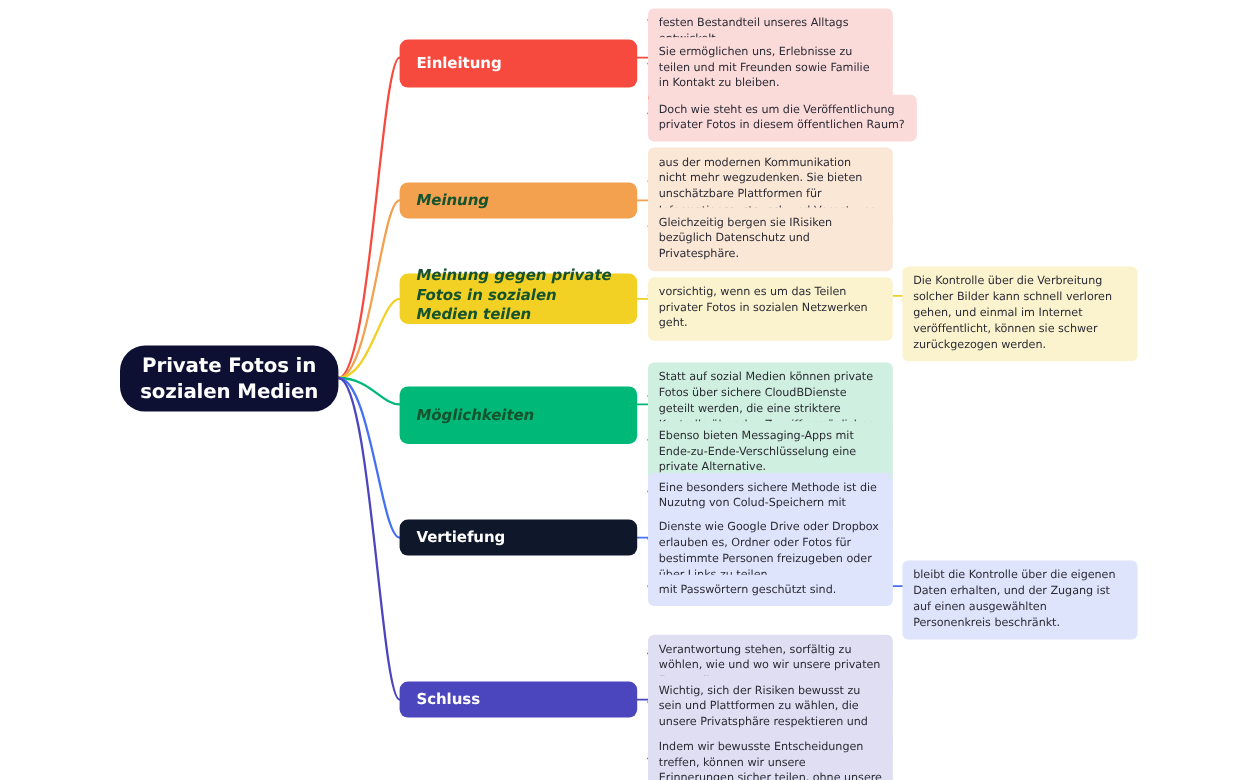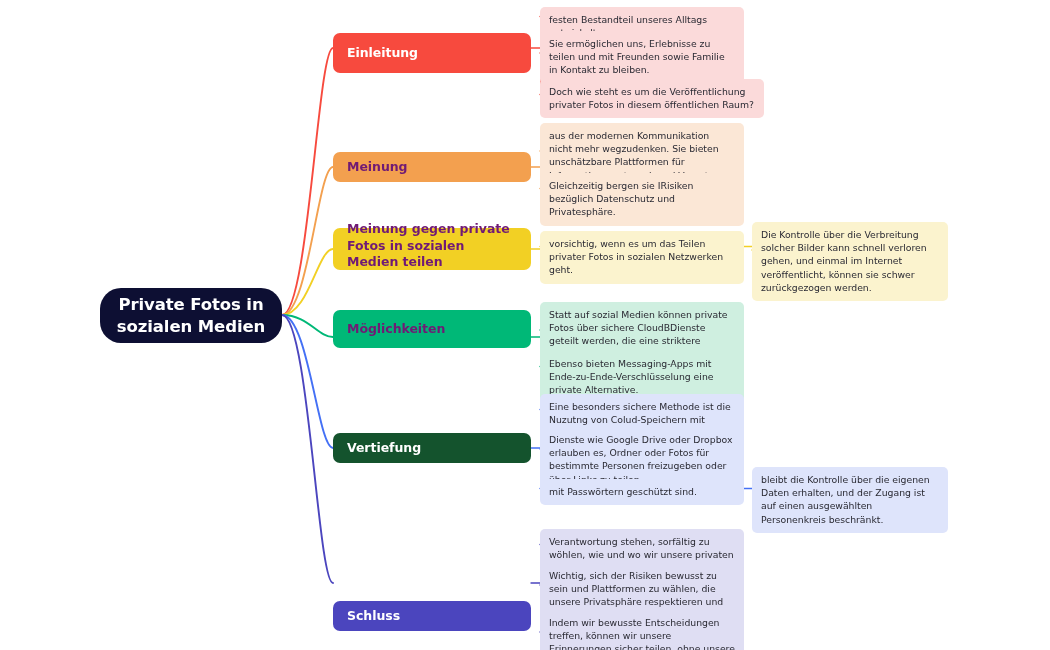--- a/index.html
+++ b/index.html
@@ -63,21 +63,21 @@
     align-items: center;
     padding: 0 14px;
   }
   .branch-node .branch-label {
     font-size: 12.5px;
     font-weight: bold;
     line-height: 1.3;
     letter-spacing: -0.05px;
   }
   .branch-node.light-text .branch-label { color: #ffffff; }
-  .branch-node.dark-text  .branch-label { color: #701a75; }
+  .branch-node.dark-text  .branch-label { color: #14532d; font-style: italic; }
 
   
   .leaf-node {
     position: absolute;
     border-radius: 5px;
     box-sizing: border-box;
     padding: 6px 9px 7px 9px;
     display: flex;
     align-items: center;
   }
@@ -156,45 +156,45 @@
     </div>
     <div class="branch-node dark-text" style="left: 333px; top: 228px; width: 198px; height: 42px; background: rgb(242, 208, 36); align-items: flex-end;">
       <div class="branch-label">Meinung gegen private Fotos in sozialen Medien teilen</div>
     </div>
     <div class="leaf-node" style="left: 540px; top: 231px; width: 204px; min-height: 31px; background: rgb(251, 243, 206); justify-content: flex-end;">
       <div class="leaf-label">vorsichtig, wenn es um das Teilen privater Fotos in sozialen Netzwerken geht.</div>
     </div>
     <div class="leaf-node" style="left: 752px; top: 222px; width: 196px; min-height: 56px; background: rgb(251, 243, 206);">
       <div class="leaf-label">Die Kontrolle über die Verbreitung solcher Bilder kann schnell verloren gehen, und einmal im Internet veröffentlicht, können sie schwer zurückgezogen werden.</div>
     </div>
-    <div class="branch-node dark-text" style="left: 333px; top: 310px; width: 198px; height: 38px; background: rgb(0, 184, 119);">
+    <div class="branch-node dark-text" style="left: 333px; top: 322px; width: 198px; height: 48px; background: rgb(0, 184, 119);">
       <div class="branch-label">Möglichkeiten</div>
     </div>
     <div class="leaf-node" style="left: 540px; top: 302px; width: 204px; min-height: 56px; background: rgb(207, 239, 224);">
       <div class="leaf-label">Statt auf sozial Medien können private Fotos über sichere CloudBDienste geteilt werden, die eine striktere Kontrolle über den Zugriff ermöglichen.</div>
     </div>
     <div class="leaf-node" style="left: 540px; top: 351px; width: 204px; min-height: 31px; background: rgb(207, 239, 224);">
       <div class="leaf-label">Ebenso bieten Messaging-Apps mit Ende-zu-Ende-Verschlüsselung eine private Alternative.</div>
     </div>
-    <div class="branch-node light-text" style="left: 333px; top: 433px; width: 198px; height: 30px; background: #14532d;">
+    <div class="branch-node light-text" style="left: 333px; top: 433px; width: 198px; height: 30px; background: #0f172a;">
       <div class="branch-label">Vertiefung</div>
     </div>
     <div class="leaf-node" style="left: 540px; top: 394px; width: 204px; min-height: 31px; background: rgb(222, 228, 251);">
       <div class="leaf-label">Eine besonders sichere Methode ist die Nuzutng von Colud-Speichern mit Freigabeoptionen.</div>
     </div>
     <div class="leaf-node" style="left: 540px; top: 427px; width: 204px; min-height: 44px; background: rgb(222, 228, 251);">
       <div class="leaf-label">Dienste wie Google Drive oder Dropbox erlauben es, Ordner oder Fotos für bestimmte Personen freizugeben oder über Links zu teilen.</div>
     </div>
     <div class="leaf-node" style="left: 540px; top: 479px; width: 204px; min-height: 19px; background: rgb(222, 228, 251);">
       <div class="leaf-label">mit Passwörtern geschützt sind.</div>
     </div>
     <div class="leaf-node" style="left: 752px; top: 467px; width: 196px; min-height: 44px; background: rgb(222, 228, 251);">
       <div class="leaf-label">bleibt die Kontrolle über die eigenen Daten erhalten, und der Zugang ist auf einen ausgewählten Personenkreis beschränkt.</div>
     </div>
-    <div class="branch-node light-text" style="left: 333px; top: 568px; width: 198px; height: 30px; background: rgb(75, 69, 190); margin-top: 33px;">
+    <div class="branch-node light-text" style="left: 333px; top: 568px; width: 198px; height: 30px; background: rgb(75, 69, 190);">
       <div class="branch-label">Schluss</div>
     </div>
     <div class="leaf-node" style="left: 540px; top: 529px; width: 204px; min-height: 31px; background: rgb(223, 222, 243);">
       <div class="leaf-label">Verantwortung stehen, sorfältig zu wöhlen, wie und wo wir unsere privaten Fotos teilen.</div>
     </div>
     <div class="leaf-node" style="left: 540px; top: 563px; width: 204px; min-height: 44px; background: rgb(223, 222, 243);">
       <div class="leaf-label">Wichtig, sich der Risiken bewusst zu sein und Plattformen zu wählen, die unsere Privatsphäre respektieren und schützen.</div>
     </div>
     <div class="leaf-node" style="left: 540px; top: 610px; width: 204px; min-height: 44px; background: rgb(223, 222, 243);">
       <div class="leaf-label">Indem wir bewusste Entscheidungen treffen, können wir unsere Erinnerungen sicher teilen, ohne unsere Privatsphäre zu gefährden.</div>

